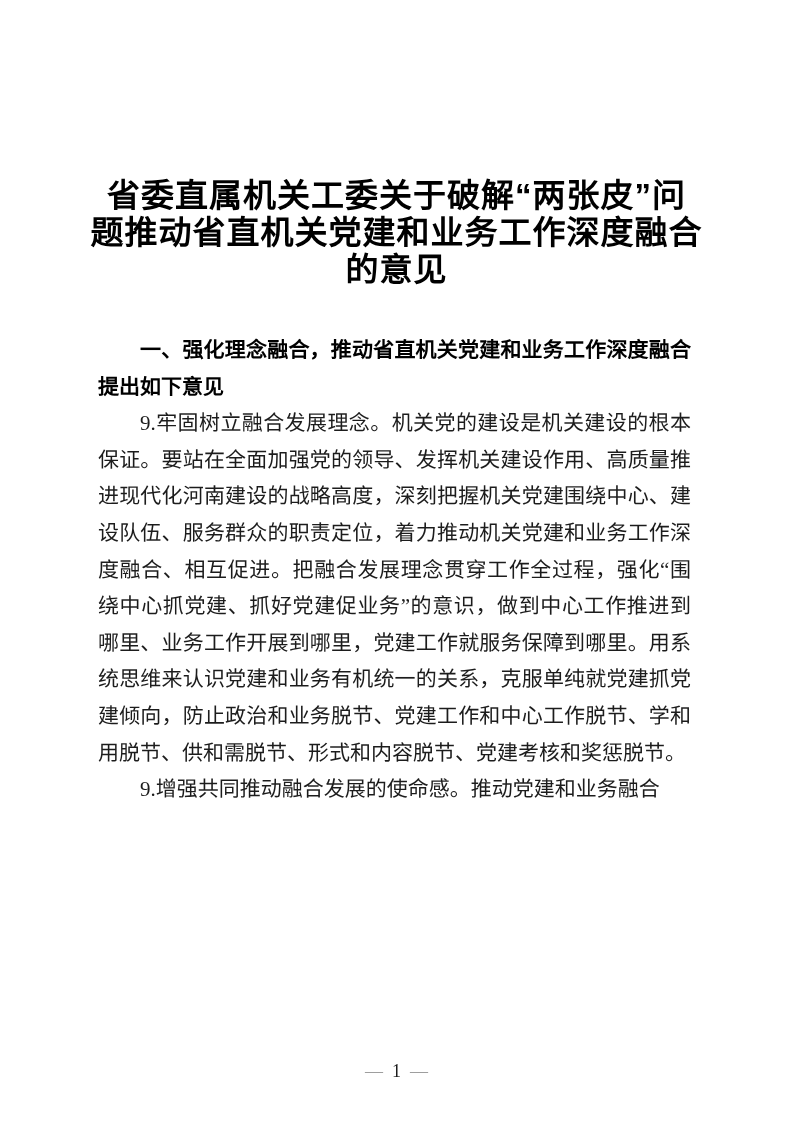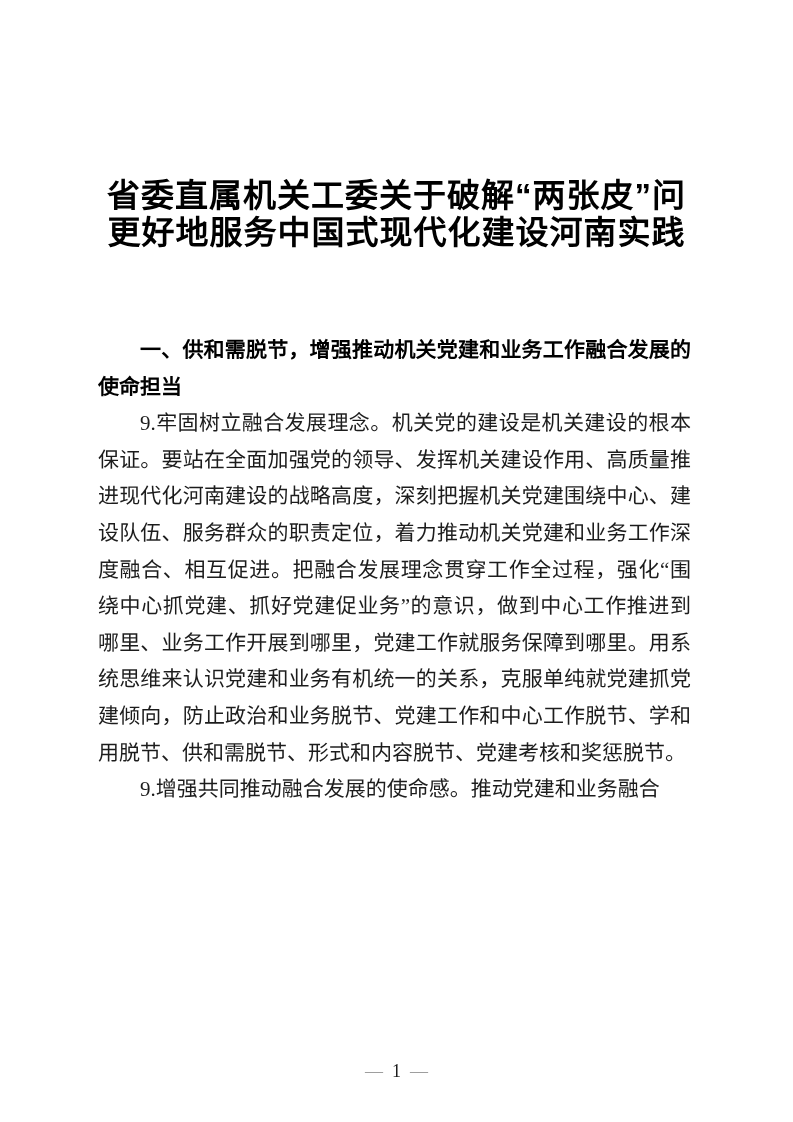--- a/index.html
+++ b/index.html
@@ -68,25 +68,26 @@
     margin: 0 9px;
   }
 </style>
 </head>
 <body>
 
 <div class="page">
 
   <div class="doc-title">
     <div>省委直属机关工委关于破解“两张皮”问</div>
-    <div>更好地服务中国式现代化建设河南实践</div>
+    <div>题推动省直机关党建和业务工作深度融合</div>
+    <div>的意见</div>
   </div>
 
   <div class="doc-body">
-    <p class="section-heading">一、供和需脱节，增强推动机关党建和业务工作融合发展的使命担当</p>
+    <p class="section-heading">一、强化理念融合，推动省直机关党建和业务工作深度融合提出如下意见</p>
     <p>9.牢固树立融合发展理念。机关党的建设是机关建设的根本保证。要站在全面加强党的领导、发挥机关建设作用、高质量推进现代化河南建设的战略高度，深刻把握机关党建围绕中心、建设队伍、服务群众的职责定位，着力推动机关党建和业务工作深度融合、相互促进。把融合发展理念贯穿工作全过程，强化“围绕中心抓党建、抓好党建促业务”的意识，做到中心工作推进到哪里、业务工作开展到哪里，党建工作就服务保障到哪里。用系统思维来认识党建和业务有机统一的关系，克服单纯就党建抓党建倾向，防止政治和业务脱节、党建工作和中心工作脱节、学和用脱节、供和需脱节、形式和内容脱节、党建考核和奖惩脱节。</p>
     <p>9.增强共同推动融合发展的使命感。推动党建和业务融合</p>
   </div>
 
   <div class="page-footer">
     <span class="dash">—</span><span class="num">1</span><span class="dash">—</span>
   </div>
 
 </div>
 

